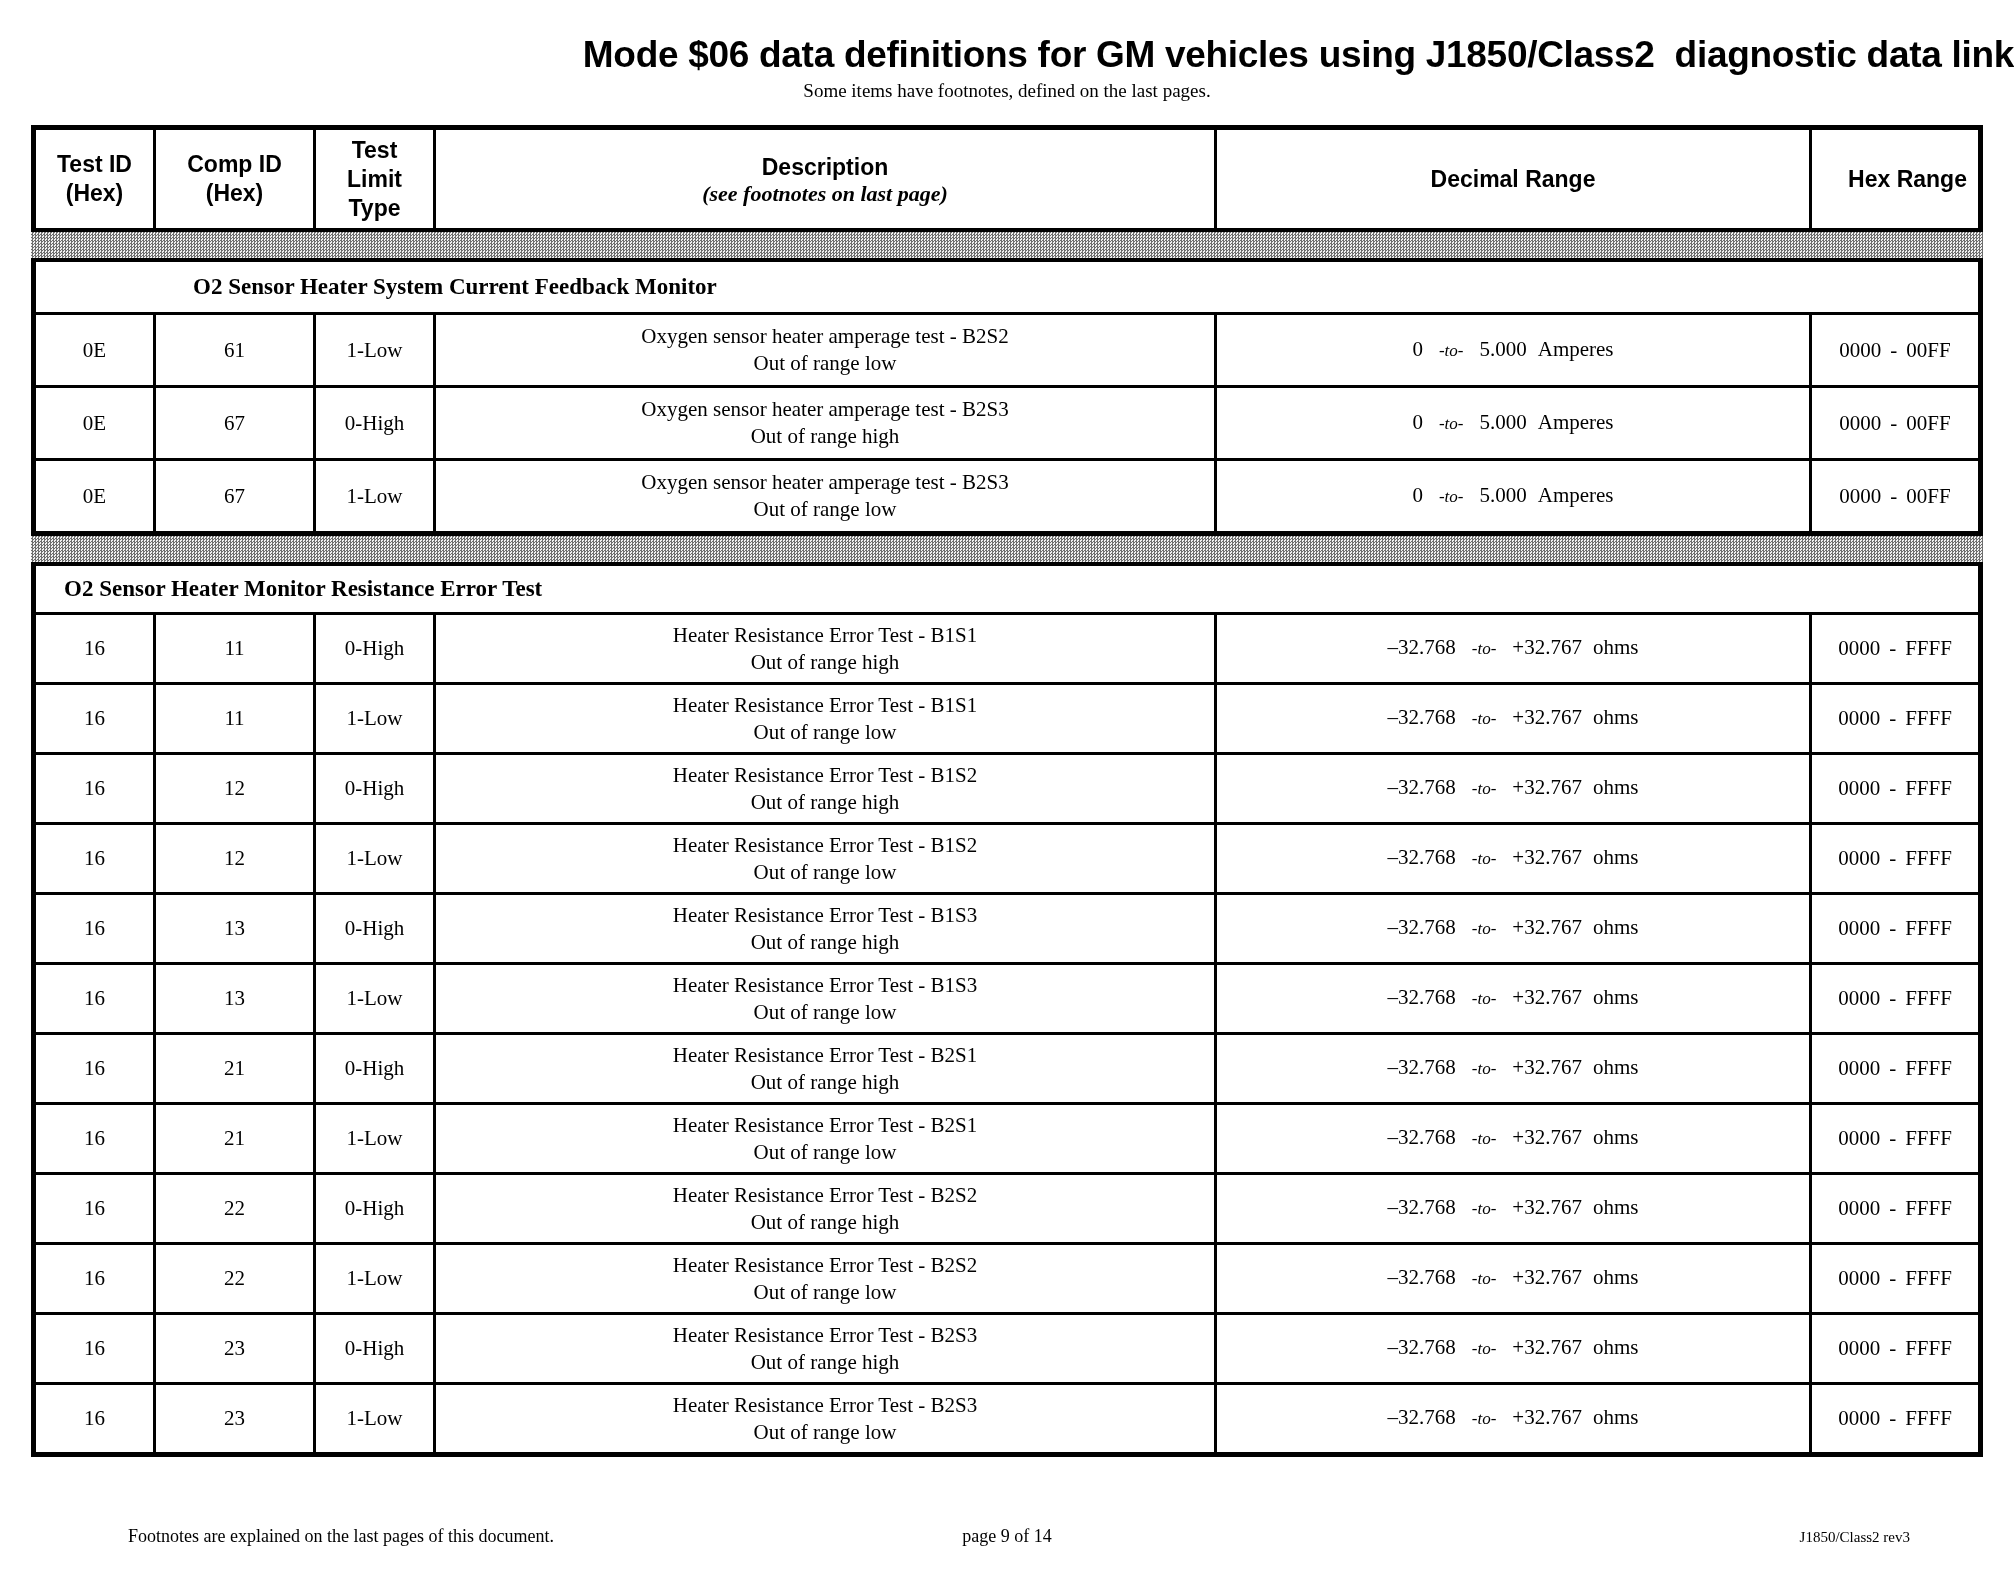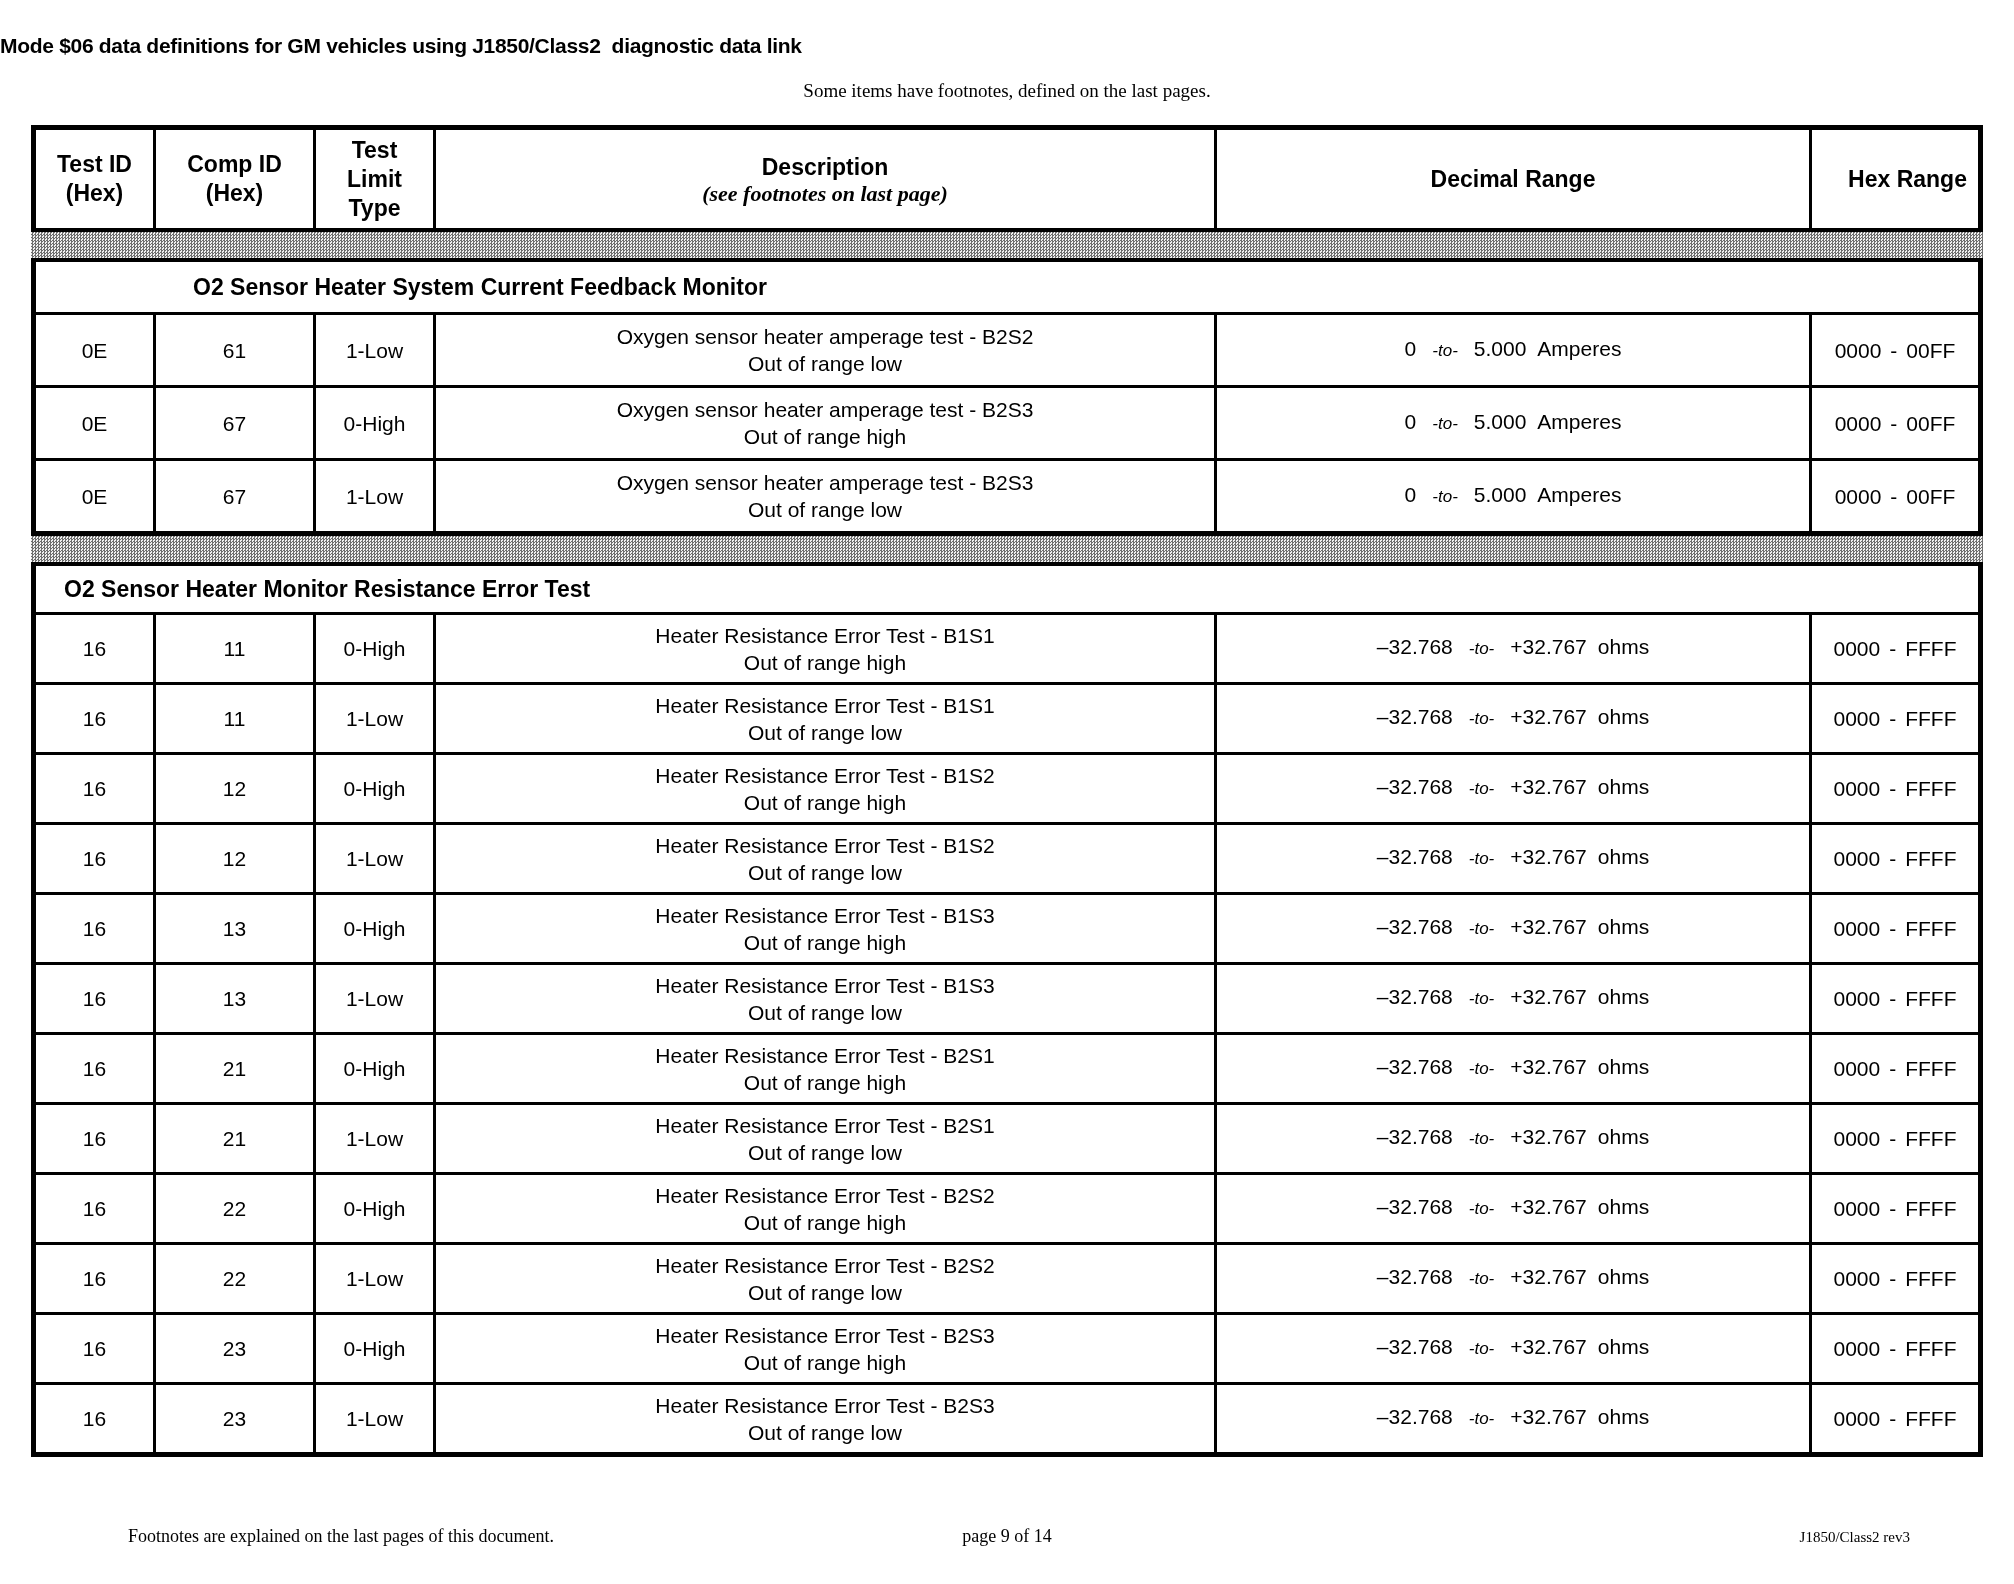--- a/index.html
+++ b/index.html
@@ -1,22 +1,22 @@
 <!DOCTYPE html>
 <html><head>
 <meta charset="utf-8">
 <style>
   html,body{margin:0;padding:0;}
   body{
     width:2014px;height:1584px;position:relative;background:#ffffff;color:#000;
     font-family:"Liberation Sans",sans-serif;overflow:hidden;
   }
   .title{
-    position:absolute;top:34px;left:0;width:100%;text-align:left;
-    font-size:21px;font-weight:bold;white-space:pre;letter-spacing:-0.3px;
+    position:absolute;top:34px;left:0;width:100%;text-align:right;
+    font-size:37px;font-weight:bold;white-space:pre;letter-spacing:-0.3px;
   }
   .subtitle{
     position:absolute;top:80px;left:0;width:100%;text-align:center;
     font-family:"Liberation Serif",serif;font-size:19px;
   }
   .doc-table{position:absolute;top:125px;left:31px;width:1952px;}
   .grid6{display:grid;grid-template-columns:120px 160px 120px 781px 595px 166px;}
   .thead{
     border:5px solid #000;border-bottom-width:4px;height:98px;
   }
@@ -24,21 +24,21 @@
     border-right:3px solid #000;display:flex;flex-direction:column;
     align-items:center;justify-content:center;font-weight:bold;font-size:23px;line-height:29px;
   }
   .hcell:last-child{border-right:0;margin-left:25px;}
   .hnote{font-weight:bold;font-style:italic;font-size:22px;line-height:24px;font-family:Liberation Serif, serif;}
   .band{
     height:26px;background-color:#b5b5b5;
     background-image:repeating-conic-gradient(#6d6d6d 0% 25%, #efefef 0% 50%);
     background-size:3px 3px;
   }
-  .section{border:5px solid #000;border-top-width:4px;}
+  .section{border:5px solid #000;border-top-width:4px;font-family:Liberation Serif, serif;}
   .section-title{
     display:flex;align-items:center;font-weight:bold;font-size:23px;padding-left:157px;
   }
   .s1 .section-title{height:50px;}
   .s2 .section-title{height:46px;padding-left:28px;}
   .row{border-top:3px solid #000;}
   .s1 .row{height:70px;}
   .s2 .row{height:67px;}
   .cell{
     border-right:3px solid #000;display:flex;flex-direction:column;

